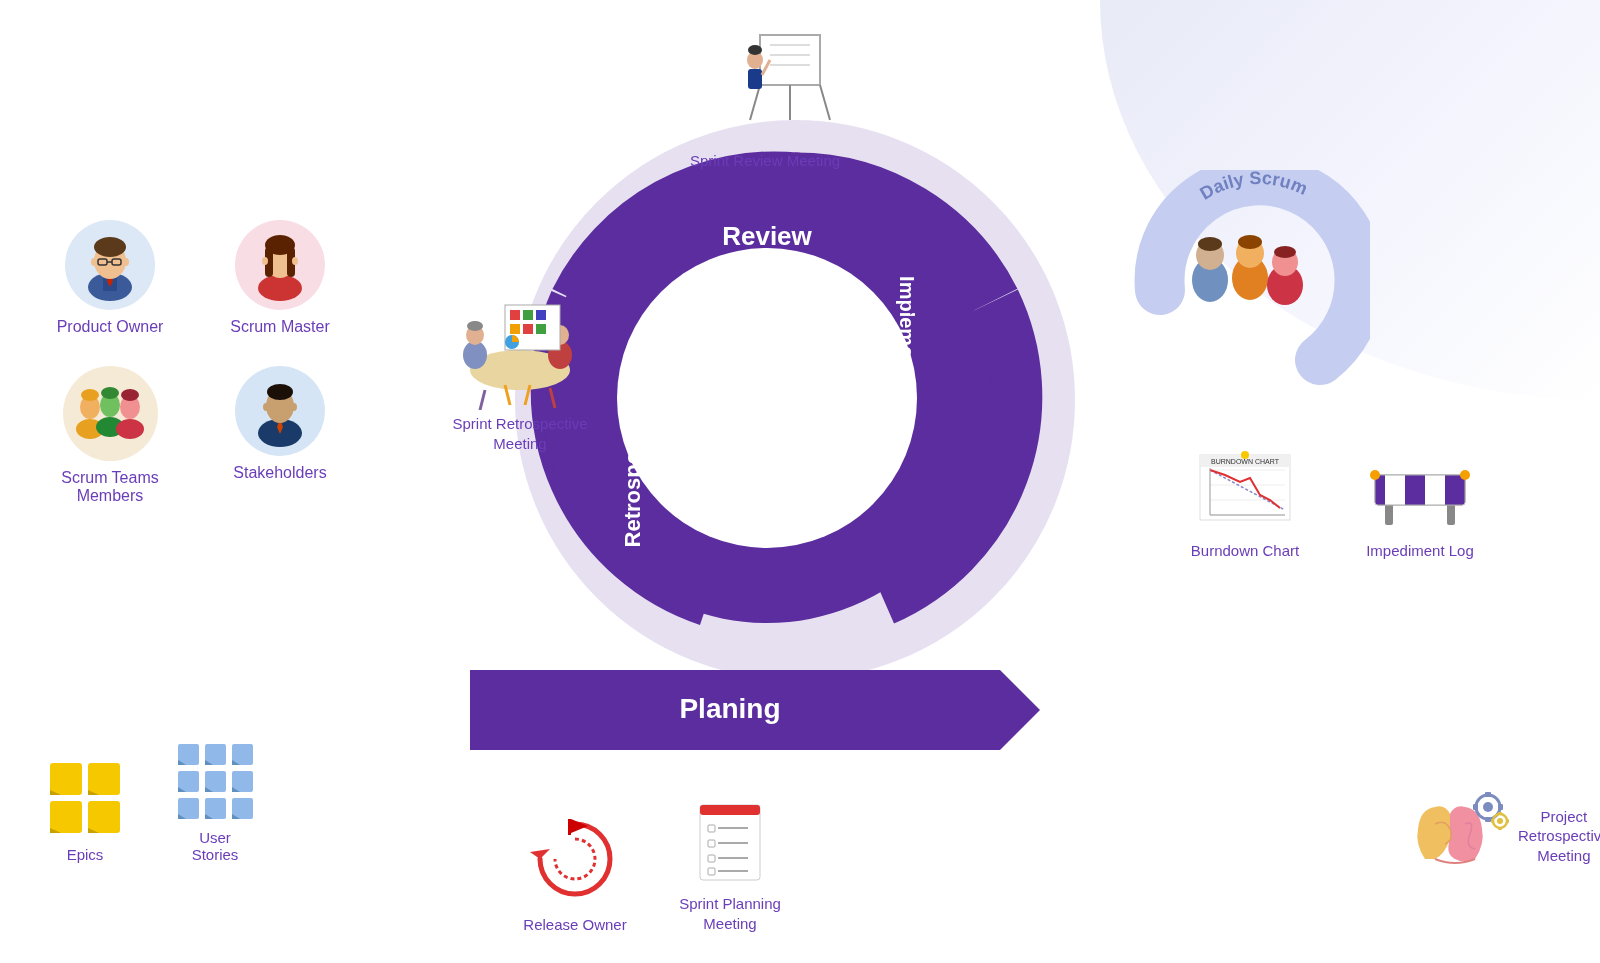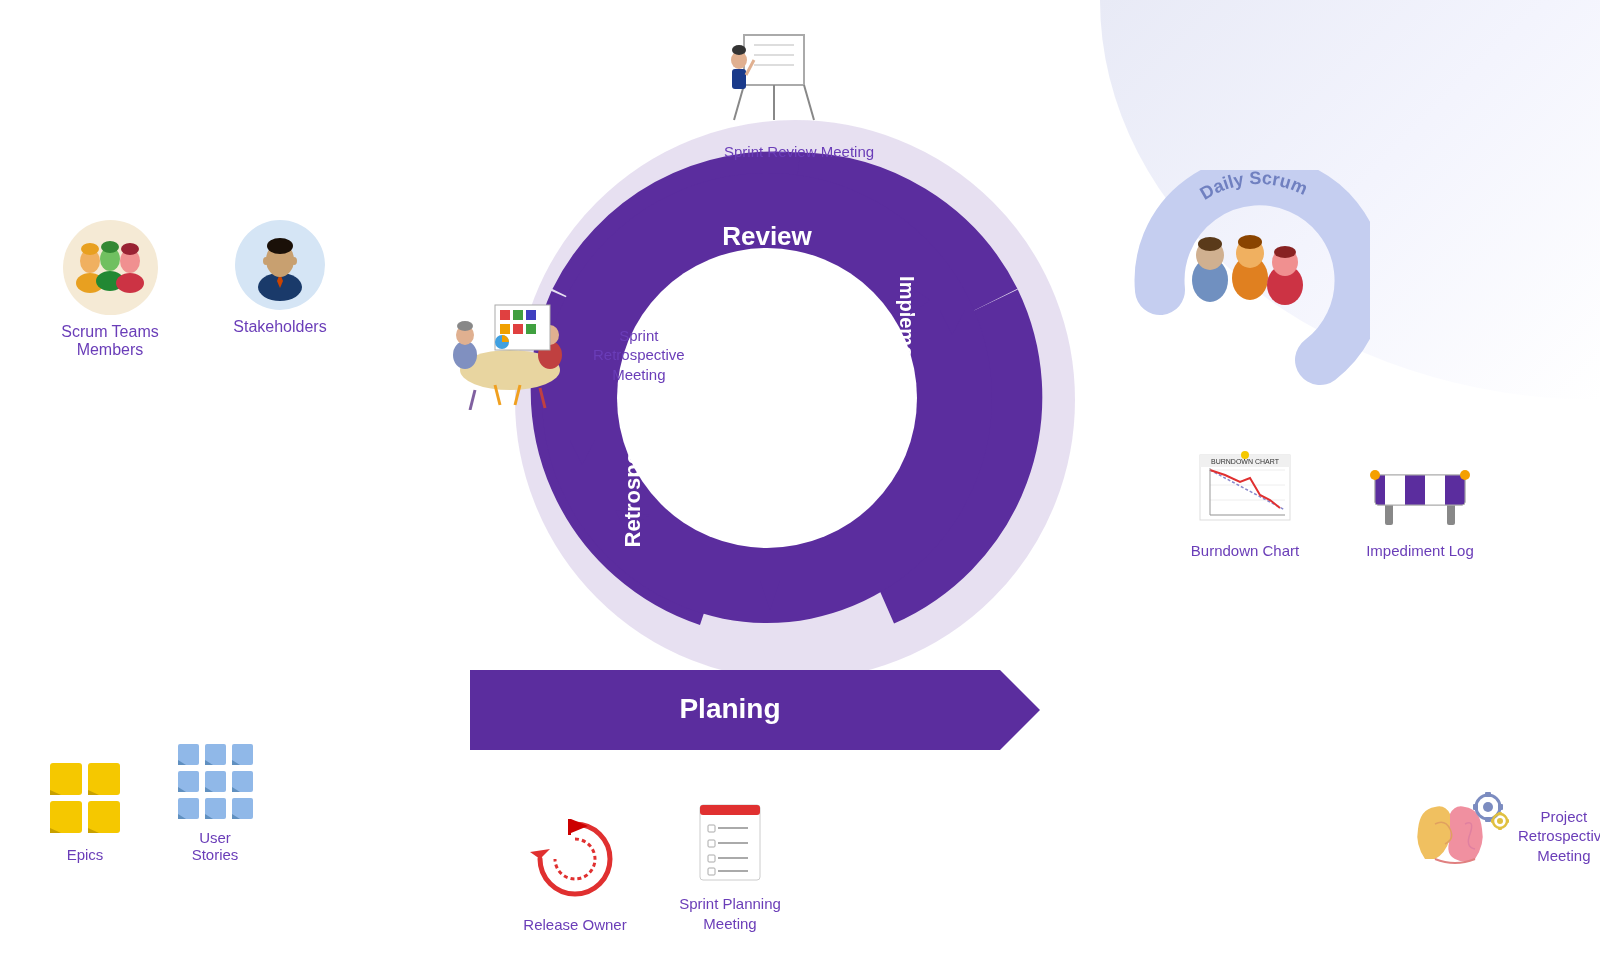--- a/index.html
+++ b/index.html
@@ -120,21 +120,63 @@
 </head>
 <body>
 
 <div class="bg-curve"></div>
 
 <div class="content">
 
 
   <div class="people-grid">
 
-
+    <div class="person-item">
+      <div class="avatar" style="background:#dce8f5;">
+        <svg width="80" height="80" viewBox="0 0 80 80">
+
+          <ellipse cx="40" cy="62" rx="22" ry="14" fill="#3a5a99"></ellipse>
+
+          <rect x="33" y="50" width="14" height="16" fill="#2a4a89"></rect>
+
+          <polygon points="40,48 37,56 40,62 43,56" fill="#cc2200"></polygon>
+
+          <ellipse cx="40" cy="36" rx="16" ry="18" fill="#f0c090"></ellipse>
+
+          <ellipse cx="40" cy="22" rx="16" ry="10" fill="#5a3a1a"></ellipse>
+
+          <rect x="28" y="34" width="9" height="6" rx="2" fill="none" stroke="#333" stroke-width="1.5"></rect>
+          <rect x="42" y="34" width="9" height="6" rx="2" fill="none" stroke="#333" stroke-width="1.5"></rect>
+          <line x1="37" y1="37" x2="42" y2="37" stroke="#333" stroke-width="1.5"></line>
+
+          <ellipse cx="24" cy="37" rx="3" ry="4" fill="#f0c090"></ellipse>
+          <ellipse cx="56" cy="37" rx="3" ry="4" fill="#f0c090"></ellipse>
+        </svg>
+      </div>
+      <span class="person-label">Product Owner</span>
+    </div>
+
+    <div class="person-item">
+      <div class="avatar" style="background:#f8dde5;">
+        <svg width="80" height="80" viewBox="0 0 80 80">
+
+          <ellipse cx="40" cy="63" rx="22" ry="13" fill="#cc3333"></ellipse>
+
+          <ellipse cx="40" cy="35" rx="15" ry="18" fill="#f0c090"></ellipse>
+
+          <ellipse cx="40" cy="20" rx="15" ry="10" fill="#5a2200"></ellipse>
+          <rect x="25" y="22" width="8" height="30" rx="4" fill="#5a2200"></rect>
+          <rect x="47" y="22" width="8" height="30" rx="4" fill="#5a2200"></rect>
+
+          <ellipse cx="25" cy="36" rx="3" ry="4" fill="#f0c090"></ellipse>
+          <ellipse cx="55" cy="36" rx="3" ry="4" fill="#f0c090"></ellipse>
+        </svg>
+      </div>
+      <span class="person-label">Scrum Master</span>
+    </div>
 
     <div class="person-item">
       <div class="avatar" style="background:#f5ead5; width:95px; height:95px;">
         <svg width="90" height="90" viewBox="0 0 90 90">
 
           <ellipse cx="25" cy="60" rx="14" ry="10" fill="#e8a020"></ellipse>
           <ellipse cx="25" cy="38" rx="10" ry="12" fill="#f0b060"></ellipse>
           <ellipse cx="25" cy="26" rx="9" ry="6" fill="#e8a020"></ellipse>
 
           <ellipse cx="45" cy="58" rx="14" ry="10" fill="#228833"></ellipse>
@@ -285,21 +327,21 @@
       620,640
       580,680
       50,680
     " fill="#5b2d9e"></polygon>
     <text x="310" y="648" text-anchor="middle" fill="white" font-size="28" font-weight="bold" font-family="Arial">Planing</text>
 
     <polygon points="340,510 360,510 350,540" fill="#5b2d9e"></polygon>
 
   </svg>
 
-  <div style="position:absolute; top:300px; left:445px; display:flex; align-items:center; gap:18px; width:150px;">
+  <div style="position:absolute; top:300px; left:445px; display:flex; flex-direction:column; align-items:center; gap:4px; width:150px;">
     <div style="width:130px; height:110px;">
       <svg width="130" height="110" viewBox="0 0 130 110">
 
         <ellipse cx="65" cy="70" rx="50" ry="20" fill="#e8d5a0"></ellipse>
 
         <ellipse cx="20" cy="55" rx="12" ry="14" fill="#8090c0"></ellipse>
         <ellipse cx="20" cy="35" rx="9" ry="10" fill="#e0b090"></ellipse>
         <ellipse cx="20" cy="26" rx="8" ry="5" fill="#888"></ellipse>
 
         <ellipse cx="105" cy="55" rx="12" ry="14" fill="#c04040"></ellipse>
@@ -319,21 +361,21 @@
 
         <line x1="30" y1="90" x2="25" y2="110" stroke="#8060a0" stroke-width="3"></line>
         <line x1="50" y1="85" x2="55" y2="105" stroke="#f0a020" stroke-width="3"></line>
         <line x1="75" y1="85" x2="70" y2="105" stroke="#f0a020" stroke-width="3"></line>
         <line x1="95" y1="88" x2="100" y2="108" stroke="#c04040" stroke-width="3"></line>
       </svg>
     </div>
     <span style="font-size:15px; color:#6a3db8; text-align:center; font-weight:500; line-height:1.3;">Sprint Retrospective<br>Meeting</span>
   </div>
 
-  <div style="position:absolute; top:20px; left:724px; display:flex; flex-direction:column; align-items:flex-start; gap:13px;">
+  <div style="position:absolute; top:20px; left:690px; display:flex; flex-direction:column; align-items:flex-end; gap:22px;">
     <div style="width:100px; height:110px;">
       <svg width="100" height="110" viewBox="0 0 100 110">
 
         <rect x="20" y="15" width="60" height="50" fill="white" stroke="#aaa" stroke-width="2"></rect>
 
         <line x1="30" y1="25" x2="70" y2="25" stroke="#ddd" stroke-width="2"></line>
         <line x1="30" y1="35" x2="70" y2="35" stroke="#ddd" stroke-width="2"></line>
         <line x1="30" y1="45" x2="70" y2="45" stroke="#ddd" stroke-width="2"></line>
 
         <line x1="20" y1="65" x2="10" y2="100" stroke="#888" stroke-width="2"></line>

